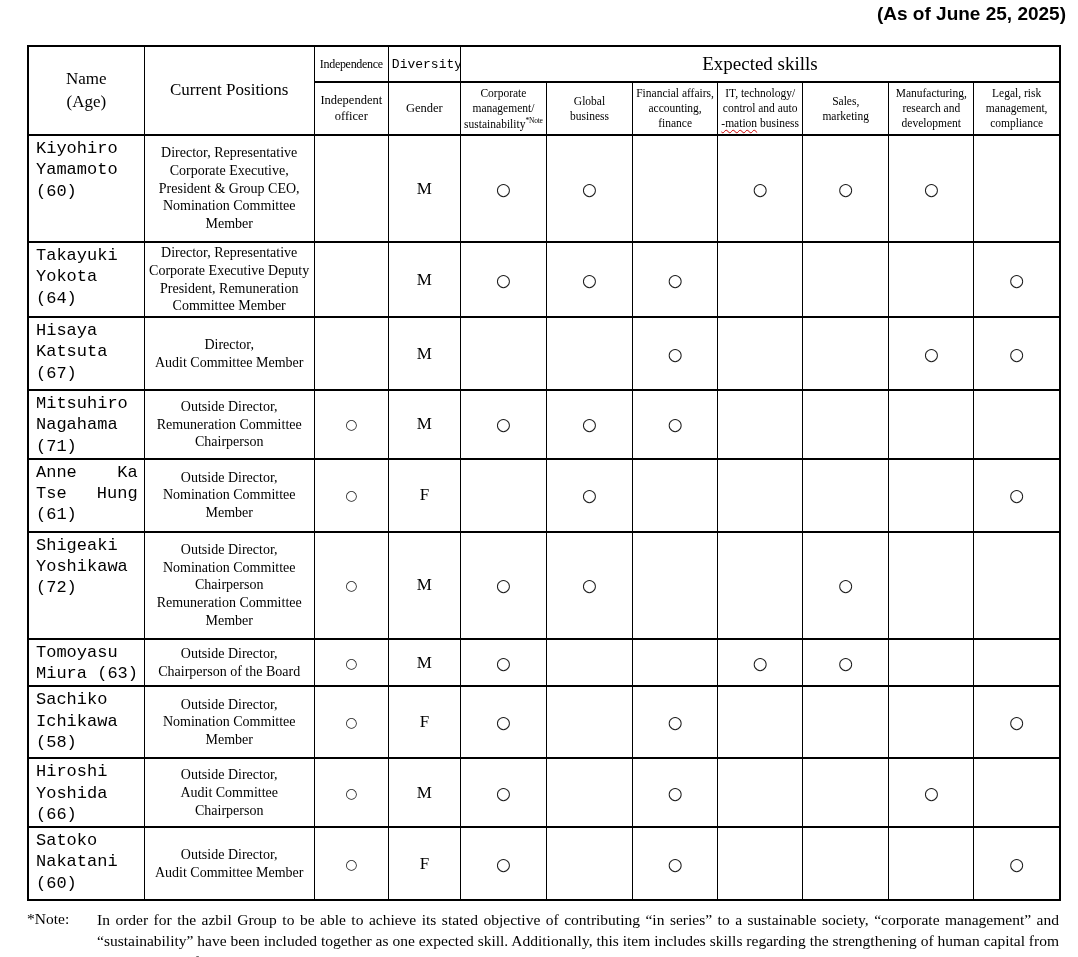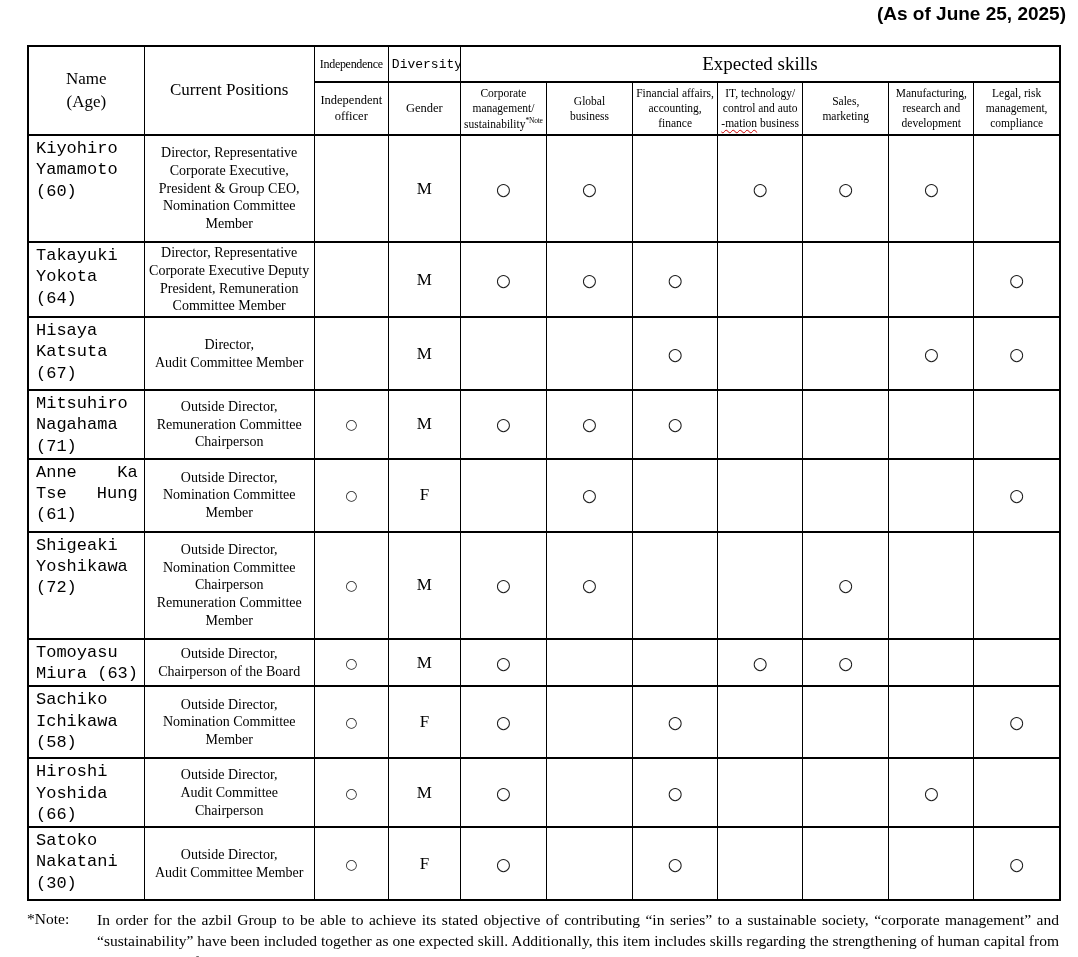--- a/index.html
+++ b/index.html
@@ -294,21 +294,21 @@
         <td class="mark-cell"></td>
         <td class="mark-cell">○</td>
         <td class="mark-cell"></td>
         <td class="mark-cell"></td>
         <td class="mark-cell">○</td>
         <td class="mark-cell"></td>
       </tr>
       <tr style="height:73px">
         <td class="name-cell">Satoko
 Nakatani
-(30)</td>
+(60)</td>
         <td class="pos-cell">Outside Director,
 Audit Committee Member</td>
         <td class="mark-cell indep">○</td>
         <td class="gender-cell">F</td>
         <td class="mark-cell">○</td>
         <td class="mark-cell"></td>
         <td class="mark-cell">○</td>
         <td class="mark-cell"></td>
         <td class="mark-cell"></td>
         <td class="mark-cell"></td>

